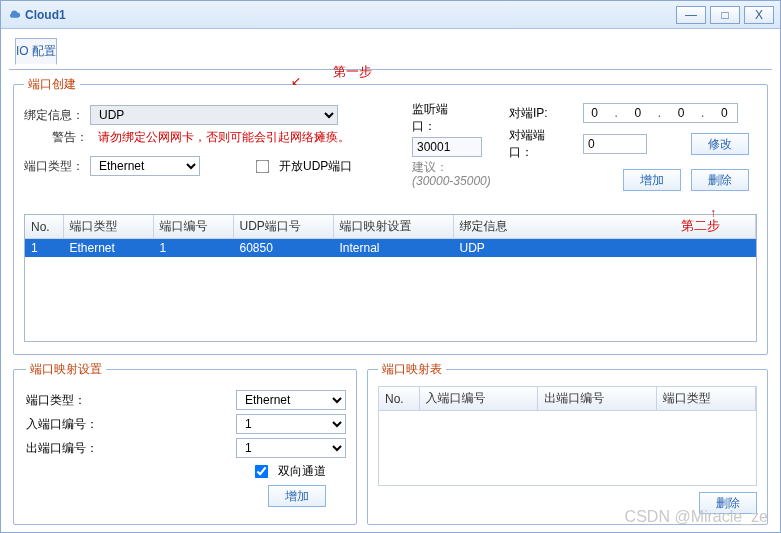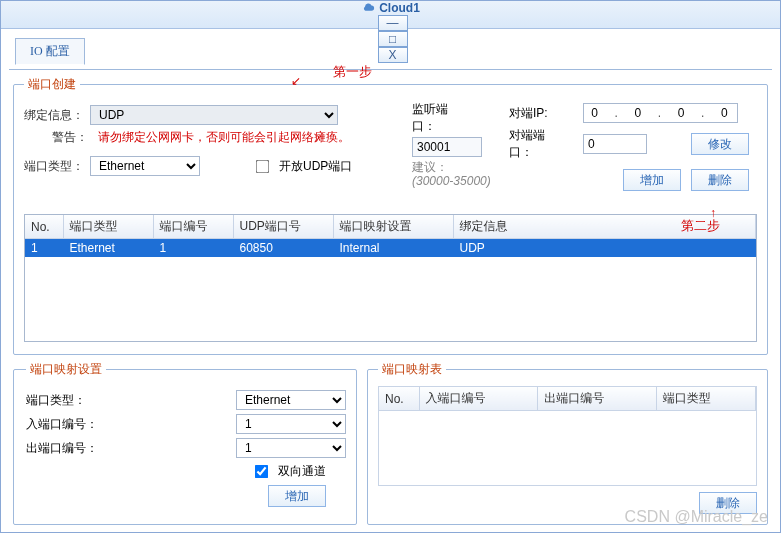--- a/index.html
+++ b/index.html
@@ -1,24 +1,24 @@
 <!DOCTYPE html>
 <html><head>
 <meta charset="utf-8">
 <style>
   * { box-sizing: border-box; font-family: "Microsoft YaHei", Arial, sans-serif; font-size: 12px; }
   body { margin: 0; background: #fff; }
   .window { width: 781px; height: 533px; border: 1px solid #8aa8d6; background: #fff; position: relative; }
-  .titlebar { height: 28px; background: linear-gradient(#eaf2fb,#d9e8f9); display:flex; align-items:center; padding:0 6px; border-bottom:1px solid #a8c1e4;flex-direction:column;}
+  .titlebar { height: 28px; background: linear-gradient(#eaf2fb,#d9e8f9); display:flex; align-items:center; padding:0 6px; border-bottom:1px solid #a8c1e4;}
   .titlebar .title { color:#2a5fa5; font-weight:bold; font-size:13px; flex:1; display:flex; align-items:center; gap:4px;}
   .tb-icon { width:14px; height:14px; display:inline-block;}
   .winbtn { width:30px; height:18px; border:1px solid #7ea4d6; background:linear-gradient(#fdfeff,#e2edf9); margin-left:4px; display:flex; align-items:center; justify-content:center; color:#3b5f92; cursor:pointer;}
   .content { padding:8px; }
   .tabbar { display:flex; gap:0; margin-bottom:6px; padding-left:6px;}
-  .tab { border:1px solid #9fb9dc; background:#f3f7fc; padding:4px 14px; color:#2a5fa5; border-bottom:1px solid #fff; position:relative; top:1px; cursor:pointer;font-family:Liberation Serif, serif;}
+  .tab { border:1px solid #9fb9dc; background:#f3f7fc; padding:4px 0; color:#2a5fa5; border-bottom:1px solid #fff; position:relative; top:1px; cursor:pointer;}
   .tabline { border-top:1px solid #9fb9dc; margin-top:-1px;}
   fieldset { border:1px solid #9fb9dc; border-radius:2px; margin:6px 4px; padding:8px 10px 10px 10px; }
   legend { color:#c2410c; padding:0 4px; }
   .row { display:flex; align-items:center; gap:6px; margin:4px 0;}
   label.fl { width:60px; text-align:left; color:#333; }
   select, input[type=text] { border:1px solid #a8b8cf; background:#fff; height:20px; padding:0 4px;}
   .combo-wide { width:248px; background:#e9edf2;}
   .combo-sm { width:110px;}
   .warn { color:#d30000; margin-left:4px;}
   .btn { border:1px solid #8fb5e6; background:linear-gradient(#fdfeff,#e6f0fa); color:#2a66b4; height:22px; padding:0 16px; cursor:pointer;}

